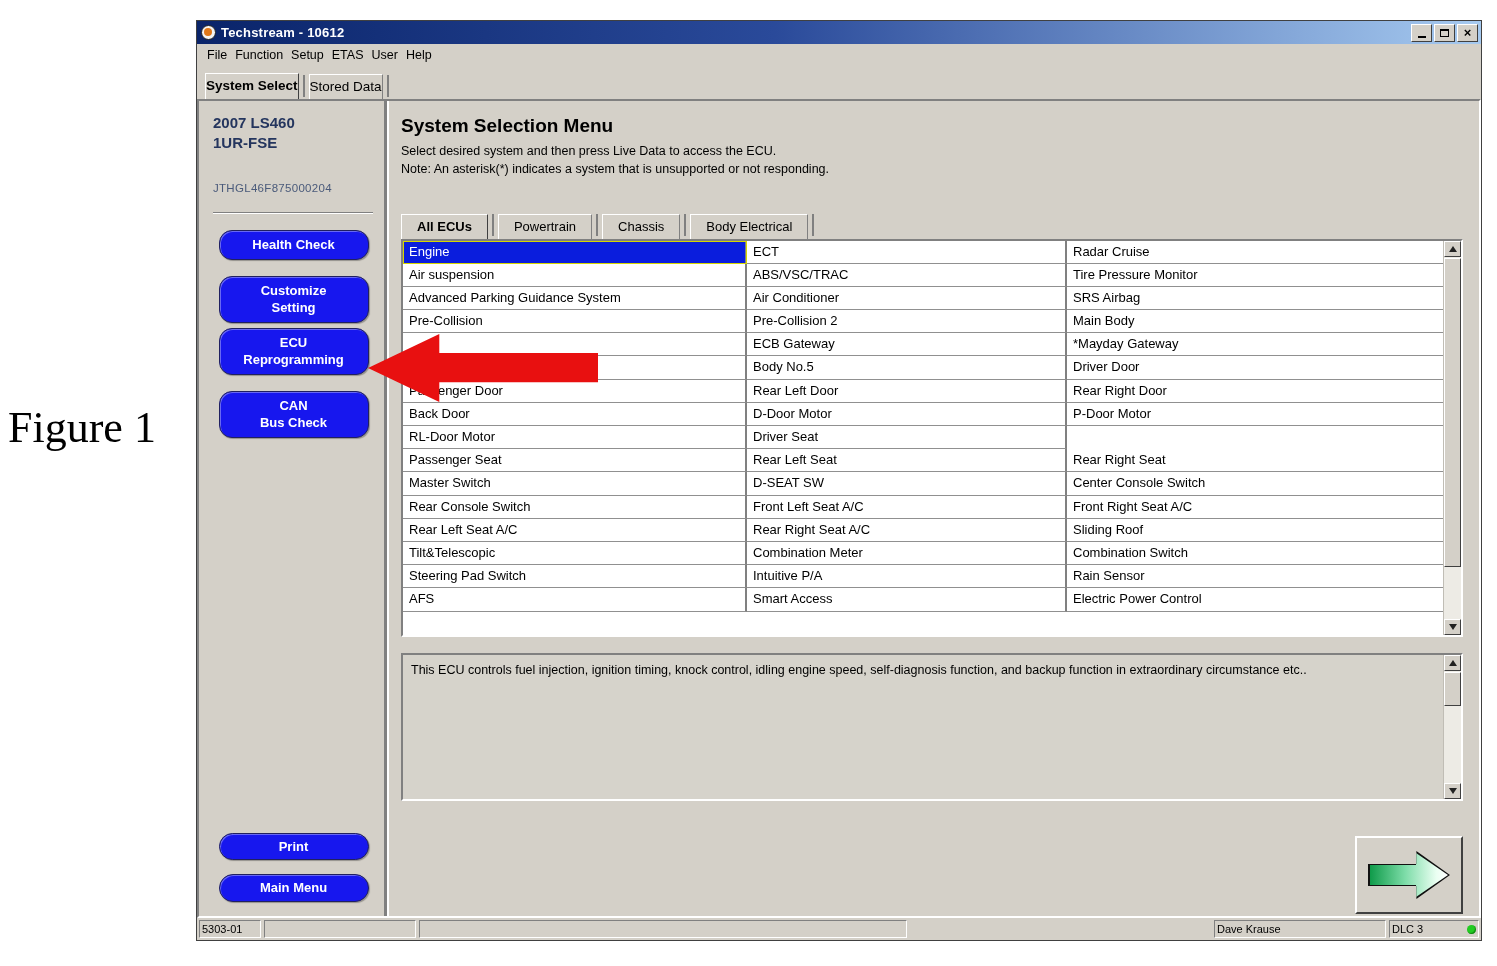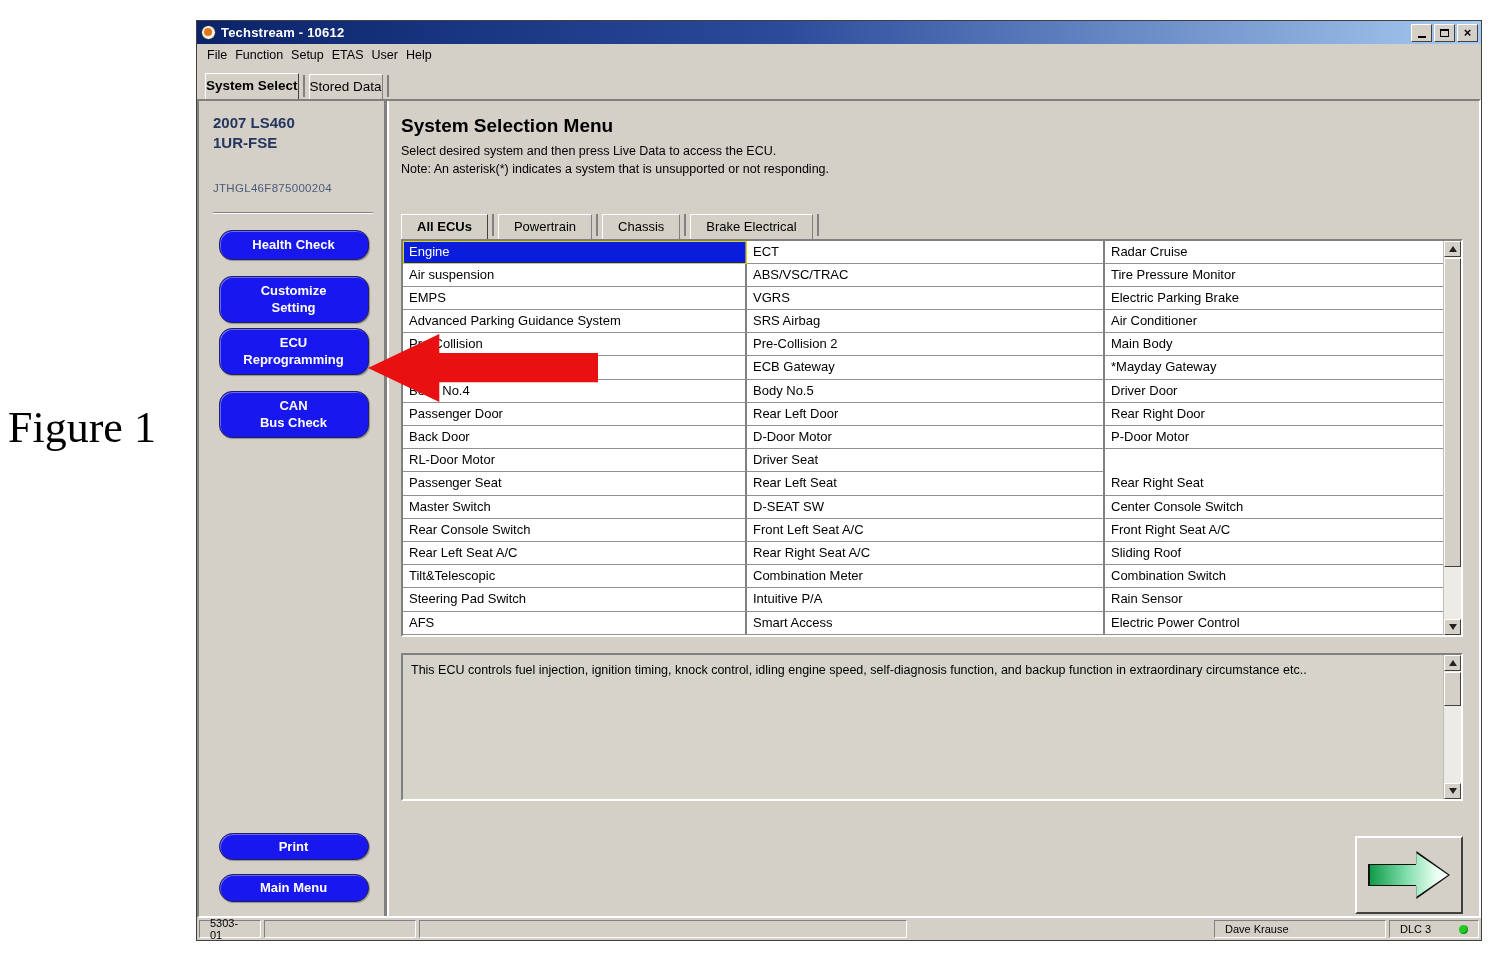--- a/index.html
+++ b/index.html
@@ -61,21 +61,21 @@
           border-bottom:none;background:#d4d0c8;}
   .ecu-tab.active{font-weight:bold;border-color:#fff #404040 transparent #fff;}
 
   .ecu-table{position:relative;height:398px;background:#fff;border:2px solid;
           border-color:#808080 #fff #fff #808080;box-sizing:border-box;}
   .ecu-table-body{position:absolute;top:0;left:0;right:17px;bottom:0;overflow:hidden;}
   .ecu-row{display:flex;height:23.2px;box-sizing:border-box;}
   .ecu-cell{box-sizing:border-box;font-size:13px;padding:3px 4px 0 6px;border-bottom:1px solid #909090;
           overflow:hidden;white-space:nowrap;}
   .ecu-cell:nth-child(1){width:344px;border-right:2px solid #808080;}
-  .ecu-cell:nth-child(2){width:358px;border-right:2px solid #808080;}
+  .ecu-cell:nth-child(2){width:320px;border-right:2px solid #808080;}
   .ecu-cell:nth-child(3){flex:1;}
   .ecu-cell.selected{background:var(--selected-row-blue,#0a1ddd);color:#fff;
           outline:1px solid var(--selection-border-yellow,#d6d600);outline-offset:-1px;}
 
   .vscroll{position:absolute;top:0;right:0;bottom:0;width:17px;background:#edebe5;border-left:1px solid #c0bdb5;}
   .scroll-btn{position:absolute;left:0;width:17px;height:16px;background:#d4d0c8;border:1px solid;
           border-color:#fff #404040 #404040 #fff;display:flex;align-items:center;justify-content:center;box-sizing:border-box;}
   .scroll-btn.up{top:0;} .scroll-btn.down{bottom:0;}
   .arr-up{width:0;height:0;border-left:4px solid transparent;border-right:4px solid transparent;border-bottom:6px solid #222;}
   .arr-down{width:0;height:0;border-left:4px solid transparent;border-right:4px solid transparent;border-top:6px solid #222;}
@@ -94,21 +94,21 @@
   .go-arrow-outline{position:relative;width:82px;height:48px;background:#111;
           clip-path:polygon(0 27%,59% 27%,59% 0,100% 50%,59% 100%,59% 73%,0 73%);}
   .go-arrow-fill{position:absolute;left:2px;top:2px;width:78px;height:44px;
           background:linear-gradient(90deg,#0f9b4a 0%,#7ddcA8 45%,#eafff2 85%,#ffffff 100%);
           clip-path:polygon(0 27%,59% 27%,59% 0,100% 50%,59% 100%,59% 73%,0 73%);}
 
   
   .statusbar{height:22px;flex:0 0 22px;display:flex;align-items:stretch;gap:3px;padding:2px 2px;background:#d4d0c8;
           font-size:11px;box-sizing:border-box;}
   .status-seg{border:1px solid;border-color:#808080 #fff #fff #808080;display:flex;align-items:center;
-          padding:0 10px;box-sizing:border-box;background:#d4d0c8;}
+          padding:0 2px;box-sizing:border-box;background:#d4d0c8;}
   .seg-code{width:62px;} .seg-b{width:152px;} .seg-c{width:488px;}
   .status-fill{flex:1;border:none;background:transparent;}
   .seg-user{width:172px;}
   .seg-dlc{width:90px;justify-content:space-between;}
   .green-dot{width:9px;height:9px;border-radius:50%;background:var(--status-green,#22cc22);
           box-shadow:inset -1px -1px 1px rgba(0,90,0,.6);}
 
   
   .red-arrow{position:absolute;left:368px;top:334px;width:230px;height:68px;z-index:50;
           background:var(--annotation-red,#e81010);
@@ -179,45 +179,40 @@
         <div class="instr">Select desired system and then press Live Data to access the ECU.</div>
         <div class="instr">Note: An asterisk(*) indicates a system that is unsupported or not responding.</div>
 
         <div class="ecu-tabbar">
           <div class="ecu-tab active">All ECUs</div>
           <div class="tab-sep"></div>
           <div class="ecu-tab">Powertrain</div>
           <div class="tab-sep"></div>
           <div class="ecu-tab">Chassis</div>
           <div class="tab-sep"></div>
-          <div class="ecu-tab">Brake Electrical</div>
+          <div class="ecu-tab">Body Electrical</div>
           <div class="tab-sep"></div>
         </div>
 
         <div class="ecu-table">
           <div class="ecu-table-body">
               <div class="ecu-row">
                 <div class="ecu-cell selected">Engine</div>
                 <div class="ecu-cell">ECT</div>
                 <div class="ecu-cell">Radar Cruise</div>
               </div>
               <div class="ecu-row">
                 <div class="ecu-cell">Air suspension</div>
                 <div class="ecu-cell">ABS/VSC/TRAC</div>
                 <div class="ecu-cell">Tire Pressure Monitor</div>
               </div>
               <div class="ecu-row">
-                <div class="ecu-cell">EMPS</div>
-                <div class="ecu-cell">VGRS</div>
-                <div class="ecu-cell">Electric Parking Brake</div>
-              </div>
-              <div class="ecu-row">
                 <div class="ecu-cell">Advanced Parking Guidance System</div>
+                <div class="ecu-cell">Air Conditioner</div>
                 <div class="ecu-cell">SRS Airbag</div>
-                <div class="ecu-cell">Air Conditioner</div>
               </div>
               <div class="ecu-row">
                 <div class="ecu-cell">Pre-Collision</div>
                 <div class="ecu-cell">Pre-Collision 2</div>
                 <div class="ecu-cell">Main Body</div>
               </div>
               <div class="ecu-row">
                 <div class="ecu-cell"></div>
                 <div class="ecu-cell">ECB Gateway</div>
                 <div class="ecu-cell">*Mayday Gateway</div>

